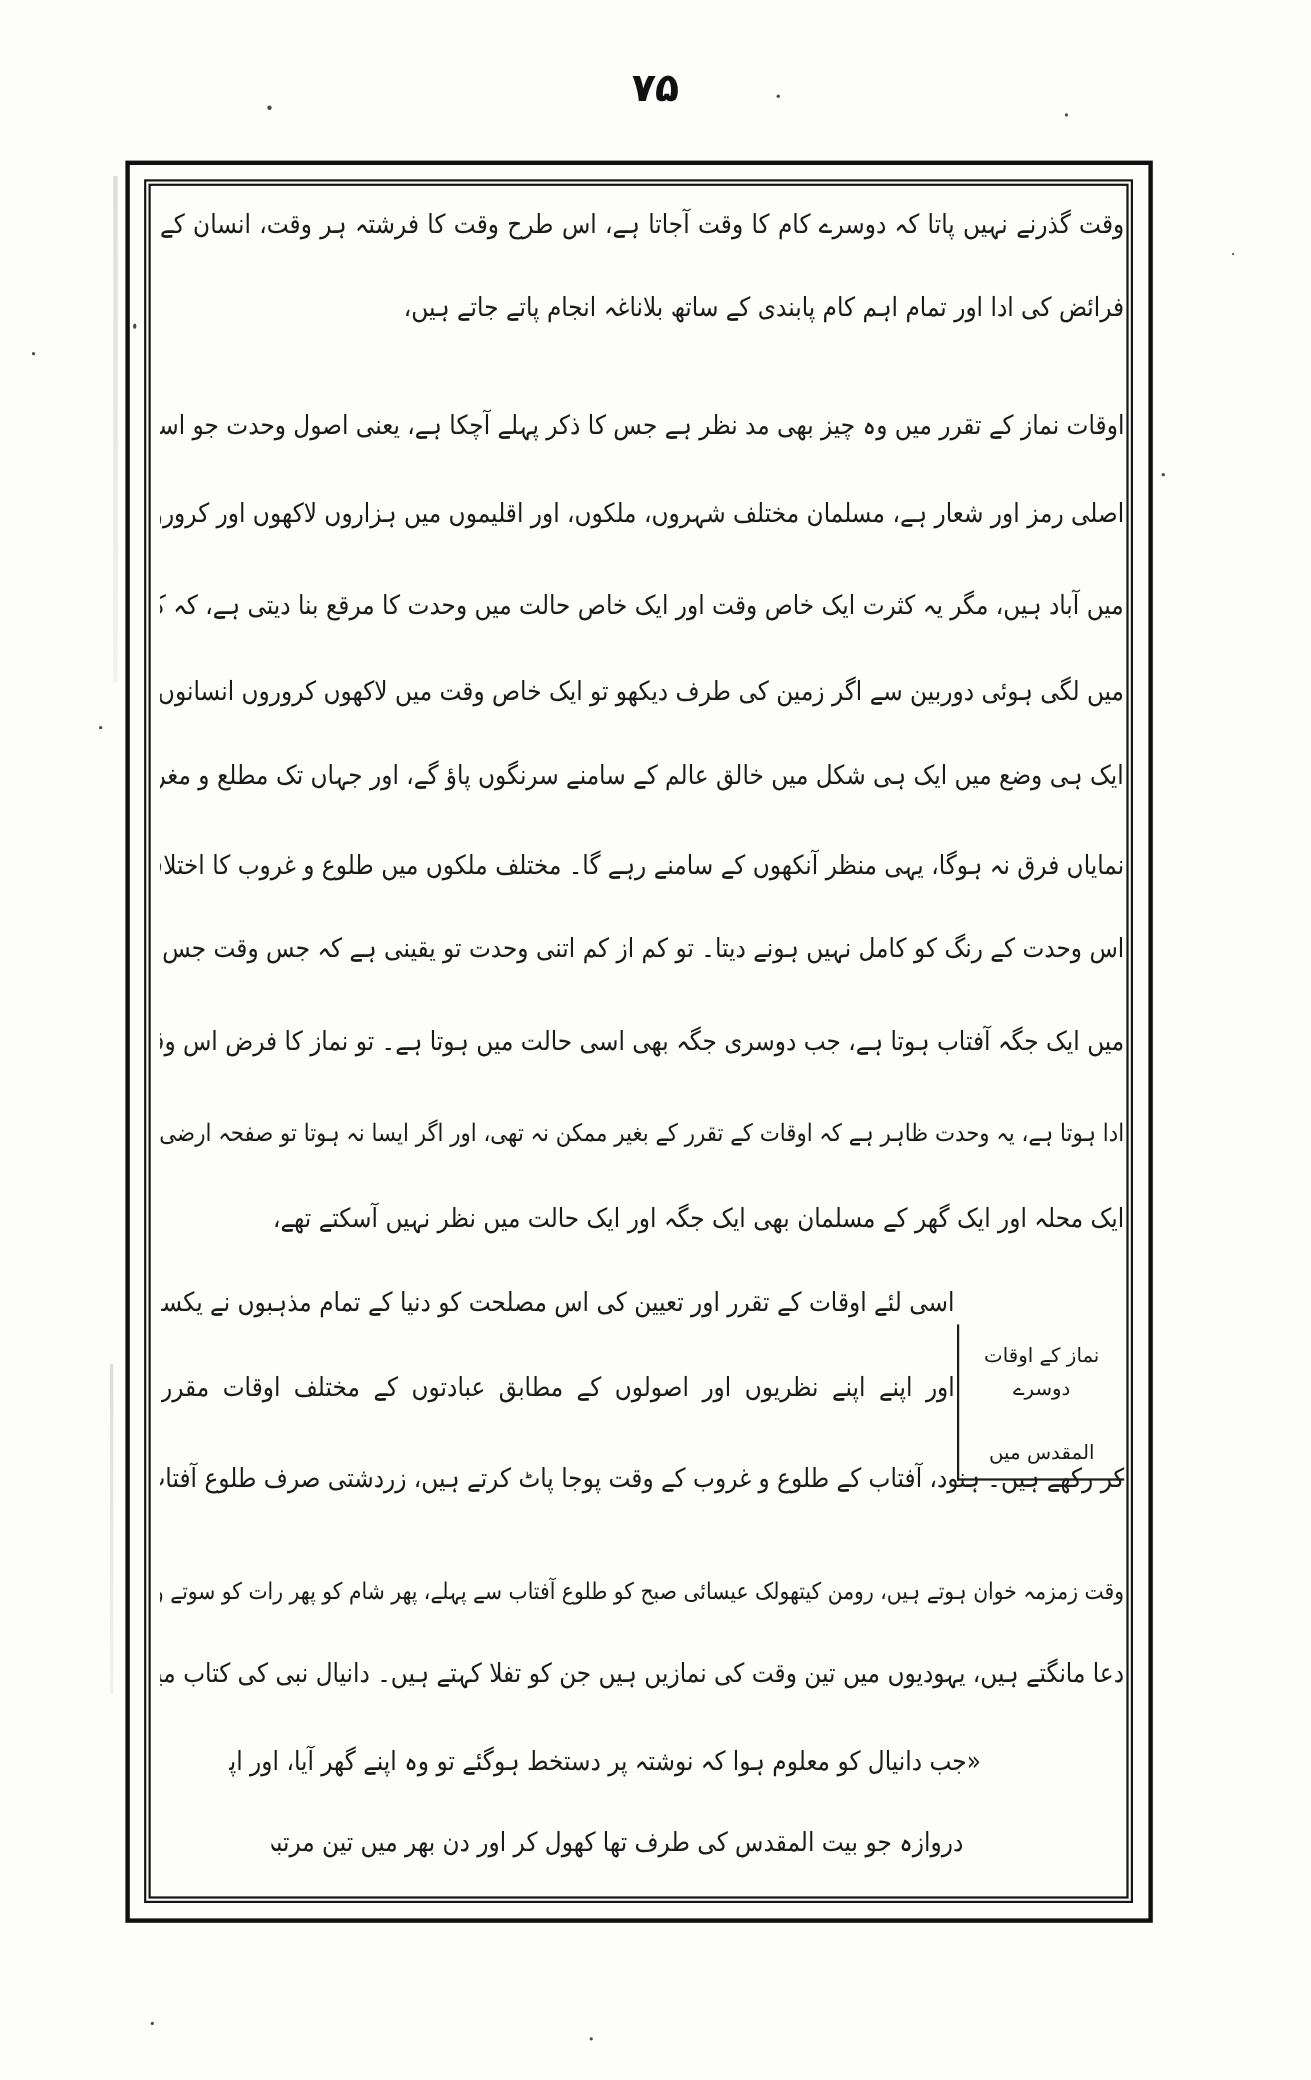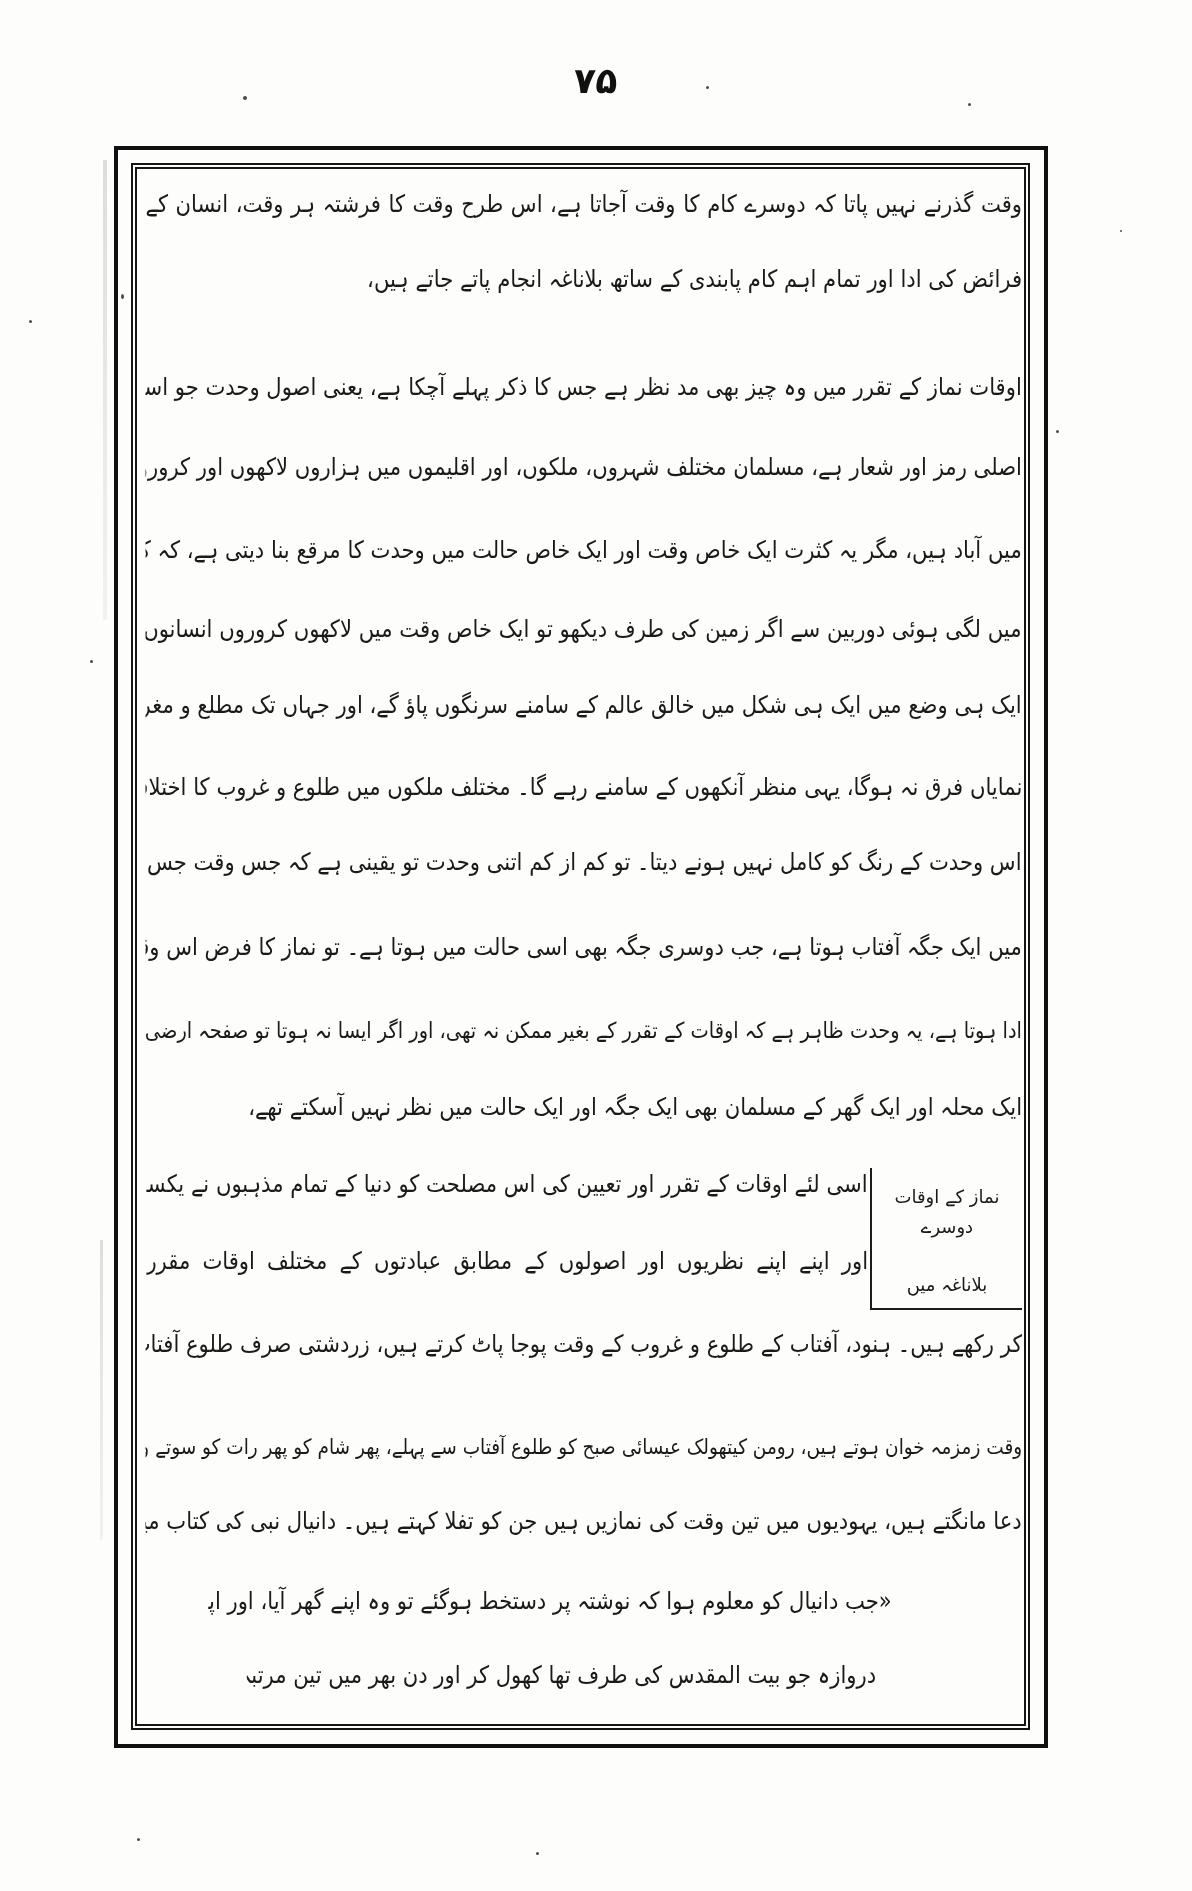--- a/index.html
+++ b/index.html
@@ -30,21 +30,21 @@
     text-align:justify;text-align-last:justify;
     transform:scaleX(.88);transform-origin:100% 50%;
     white-space:nowrap;
   }
   .tl.rag{text-align:right;text-align-last:auto;}
   .tl.full{right:170px;width:996px;}
   .tl.dense{font-size:21px;}
   .tl.mid{font-size:22px;}
   
   .sidebox{
-    position:absolute;right:170px;top:1168px;width:152px;height:142px;
+    position:absolute;right:170px;top:1204px;width:152px;height:142px;
     border-left:2px solid #1c1c1c;border-bottom:2px solid #1c1c1c;
     box-sizing:border-box;
   }
   .sidebox .sb-line{
     direction:rtl;text-align:center;font-size:18px;line-height:30px;
     color:#1a1a1a;padding-top:14px;
   }
   .sidebox .sb-line + .sb-line{padding-top:28px;}
   
   .speck{position:absolute;border-radius:50%;background:#4a4a4a;}
@@ -69,21 +69,21 @@
   <div class="tl full" style="top:604px">میں لگی ہوئی دوربین سے اگر زمین کی طرف دیکھو تو ایک خاص وقت میں لاکھوں کروروں انسانوں کو</div>
   <div class="tl full" style="top:680px">ایک ہی وضع میں ایک ہی شکل میں خالق عالم کے سامنے سرنگوں پاؤ گے، اور جہاں تک مطلع و مغرب میں</div>
   <div class="tl full" style="top:762px">نمایاں فرق نہ ہوگا، یہی منظر آنکھوں کے سامنے رہے گا۔ مختلف ملکوں میں طلوع و غروب کا اختلاف اگر</div>
   <div class="tl full" style="top:837px">اس وحدت کے رنگ کو کامل نہیں ہونے دیتا۔ تو کم از کم اتنی وحدت تو یقینی ہے کہ جس وقت جس حالت</div>
   <div class="tl full" style="top:922px">میں ایک جگہ آفتاب ہوتا ہے، جب دوسری جگہ بھی اسی حالت میں ہوتا ہے۔ تو نماز کا فرض اس وقت وہاں</div>
   <div class="tl full mid" style="top:1006px">ادا ہوتا ہے، یہ وحدت ظاہر ہے کہ اوقات کے تقرر کے بغیر ممکن نہ تھی، اور اگر ایسا نہ ہوتا تو صفحہ ارضی تو کجا</div>
   <div class="tl full rag" style="top:1082px">ایک محلہ اور ایک گھر کے مسلمان بھی ایک جگہ اور ایک حالت میں نظر نہیں آسکتے تھے،</div>
 
   <div class="sidebox">
     <div class="sb-line">نماز کے اوقات دوسرے</div>
-    <div class="sb-line">بلاناغہ میں</div>
+    <div class="sb-line">المقدس میں</div>
   </div>
 
   <div class="tl" style="top:1159px;right:324px;width:820px">اسی لئے اوقات کے تقرر اور تعیین کی اس مصلحت کو دنیا کے تمام مذہبوں نے یکساں تسلیم کیا ہے؛</div>
   <div class="tl" style="top:1236px;right:324px;width:820px">اور اپنے اپنے نظریوں اور اصولوں کے مطابق عبادتوں کے مختلف اوقات مقرر</div>
 
   <div class="tl full" style="top:1319px">کر رکھے ہیں۔ ہنود، آفتاب کے طلوع و غروب کے وقت پوجا پاٹ کرتے ہیں، زردشتی صرف طلوع آفتاب کے</div>
   <div class="tl full dense" style="top:1422px">وقت زمزمہ خوان ہوتے ہیں، رومن کیتھولک عیسائی صبح کو طلوع آفتاب سے پہلے، پھر شام کو پھر رات کو سوتے وقت</div>
   <div class="tl full" style="top:1496px">دعا مانگتے ہیں، یہودیوں میں تین وقت کی نمازیں ہیں جن کو تفلا کہتے ہیں۔ دانیال نبی کی کتاب میں ہے،</div>
 
   <div class="tl" style="top:1576px;right:300px;width:777px">«جب دانیال کو معلوم ہوا کہ نوشتہ پر دستخط ہوگئے تو وہ اپنے گھر آیا، اور اپنی کوٹھری کا</div>

